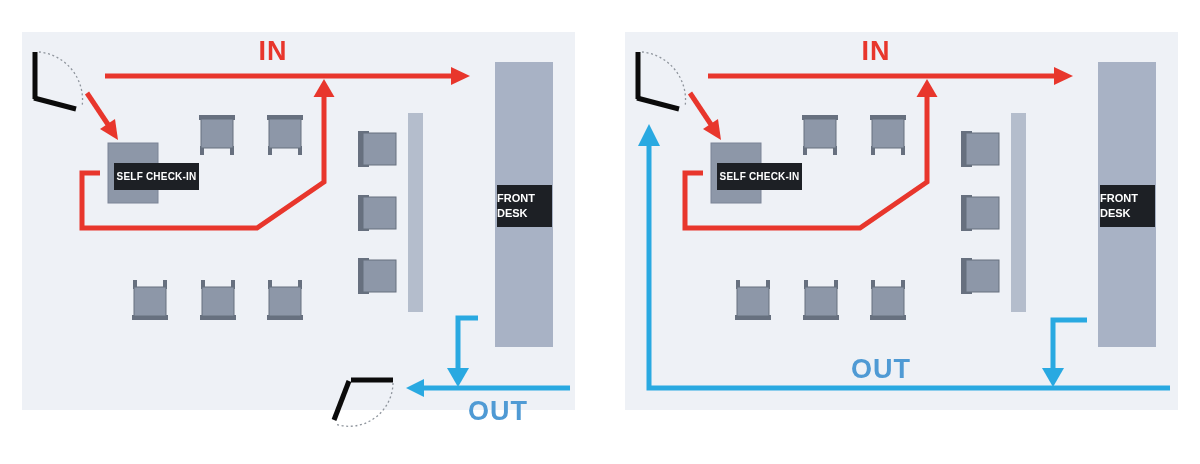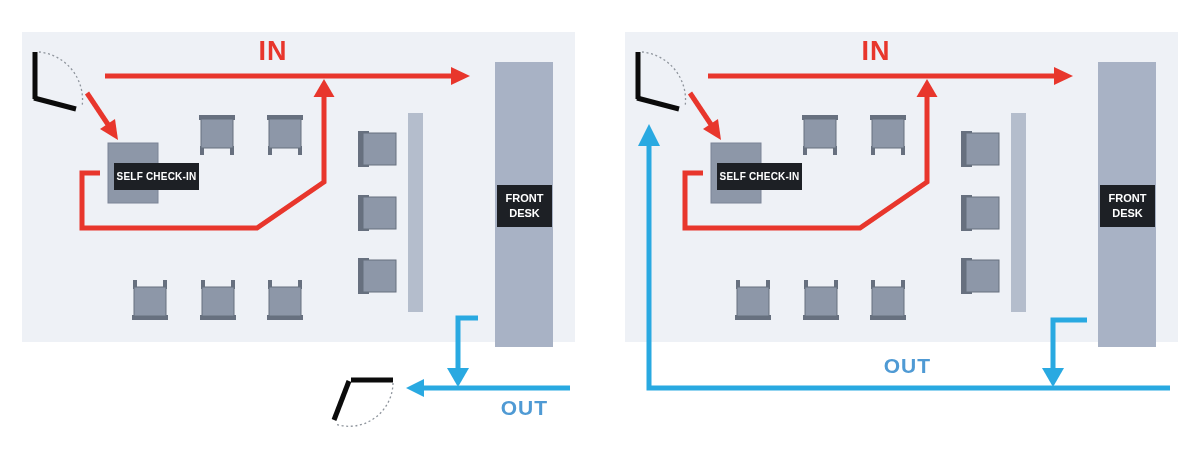--- a/index.html
+++ b/index.html
@@ -1,21 +1,21 @@
 <!DOCTYPE html>
 <html style="--panel-bg: #eef1f6; --in-red: #e8362c; --out-blue: #29a9e1; --out-text-blue: #4f9ad4; --chair-seat: #8d97a8; --chair-frame: #67707f; --divider: #b4bdcc; --desk: #a8b2c5; --label-bg: #1d2025; --label-text: #ffffff;"><head>
 <meta charset="utf-8">
 <style>
   html,body{margin:0;padding:0;}
   body{
     width:1200px;height:464px;position:relative;background:#ffffff;
     font-family:"Liberation Sans", sans-serif;overflow:hidden;
   }
   .panel{
-    position:absolute;top:32px;width:553px;height:310px;
+    position:absolute;top:32px;width:553px;height:378px;
     background:var(--panel-bg);
   }
   #panel-left{left:22px;}
   #panel-right{left:625px;}
   .panel svg{position:absolute;left:0;top:0;}
 
   .red-line{stroke:var(--in-red);stroke-width:5;fill:none;}
   .red-fill{fill:var(--in-red);}
   .blue-line{stroke:var(--out-blue);stroke-width:5;fill:none;}
   .blue-fill{fill:var(--out-blue);}
@@ -26,35 +26,35 @@
   .divider{fill:var(--divider);}
   .desk{fill:var(--desk);}
   .checkin-box{fill:var(--chair-seat);stroke:#7b8496;stroke-width:1;}
 
   .txt{position:absolute;font-weight:bold;}
   .in-label{
     top:4px;left:211px;width:80px;text-align:center;
     font-size:27px;letter-spacing:1px;color:var(--in-red);
   }
   .out-label{
-    width:80px;text-align:right;font-size:21px;letter-spacing:1px;
+    width:80px;text-align:left;font-size:27px;letter-spacing:1px;
     color:var(--out-text-blue);
   }
   .out-label.left-pos{left:446px;top:364px;}
   .out-label.right-pos{left:226px;top:322px;}
   .checkin-label{
     left:92px;top:131px;width:85px;height:27px;
     background:var(--label-bg);color:var(--label-text);
     font-size:10px;letter-spacing:0.2px;
     display:flex;align-items:center;justify-content:center;white-space:nowrap;
   }
   .frontdesk-label{
     left:475px;top:153px;width:55px;height:42px;
     background:var(--label-bg);color:var(--label-text);
-    font-size:11px;line-height:1.4;text-align:center;
+    font-size:11px;line-height:1.4;
     display:flex;align-items:center;justify-content:center;
   }
 </style>
 </head>
 <body>
 
 <div class="panel" id="panel-left">
   <svg width="553" height="399" viewBox="0 0 553 399">
     <defs>
       <g id="chair-up">

